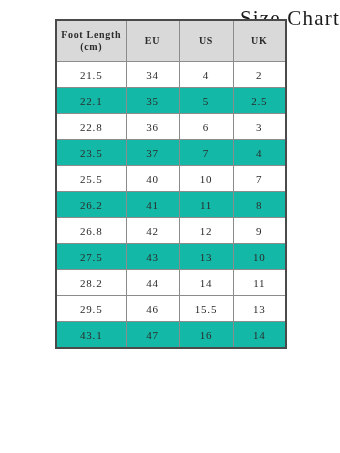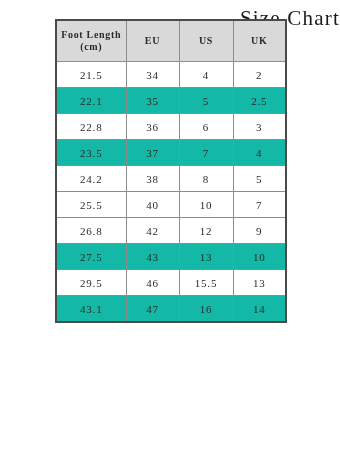--- a/index.html
+++ b/index.html
@@ -142,42 +142,48 @@
             <td>6</td>
             <td>3</td>
           </tr>
           <tr class="alt">
             <td>23.5</td>
             <td>37</td>
             <td>7</td>
             <td>4</td>
           </tr>
           <tr>
-            <td>24.2</td>
-            <td>38</td>
-            <td>8</td>
-            <td>5</td>
-          </tr>
-          <tr>
             <td>25.5</td>
             <td>40</td>
             <td>10</td>
             <td>7</td>
+          </tr>
+          <tr class="alt">
+            <td>26.2</td>
+            <td>41</td>
+            <td>11</td>
+            <td>8</td>
           </tr>
           <tr>
             <td>26.8</td>
             <td>42</td>
             <td>12</td>
             <td>9</td>
           </tr>
           <tr class="alt">
             <td>27.5</td>
             <td>43</td>
             <td>13</td>
             <td>10</td>
+          </tr>
+          <tr>
+            <td>28.2</td>
+            <td>44</td>
+            <td>14</td>
+            <td>11</td>
           </tr>
           <tr>
             <td>29.5</td>
             <td>46</td>
             <td>15.5</td>
             <td>13</td>
           </tr>
           <tr class="alt">
             <td>43.1</td>
             <td>47</td>

